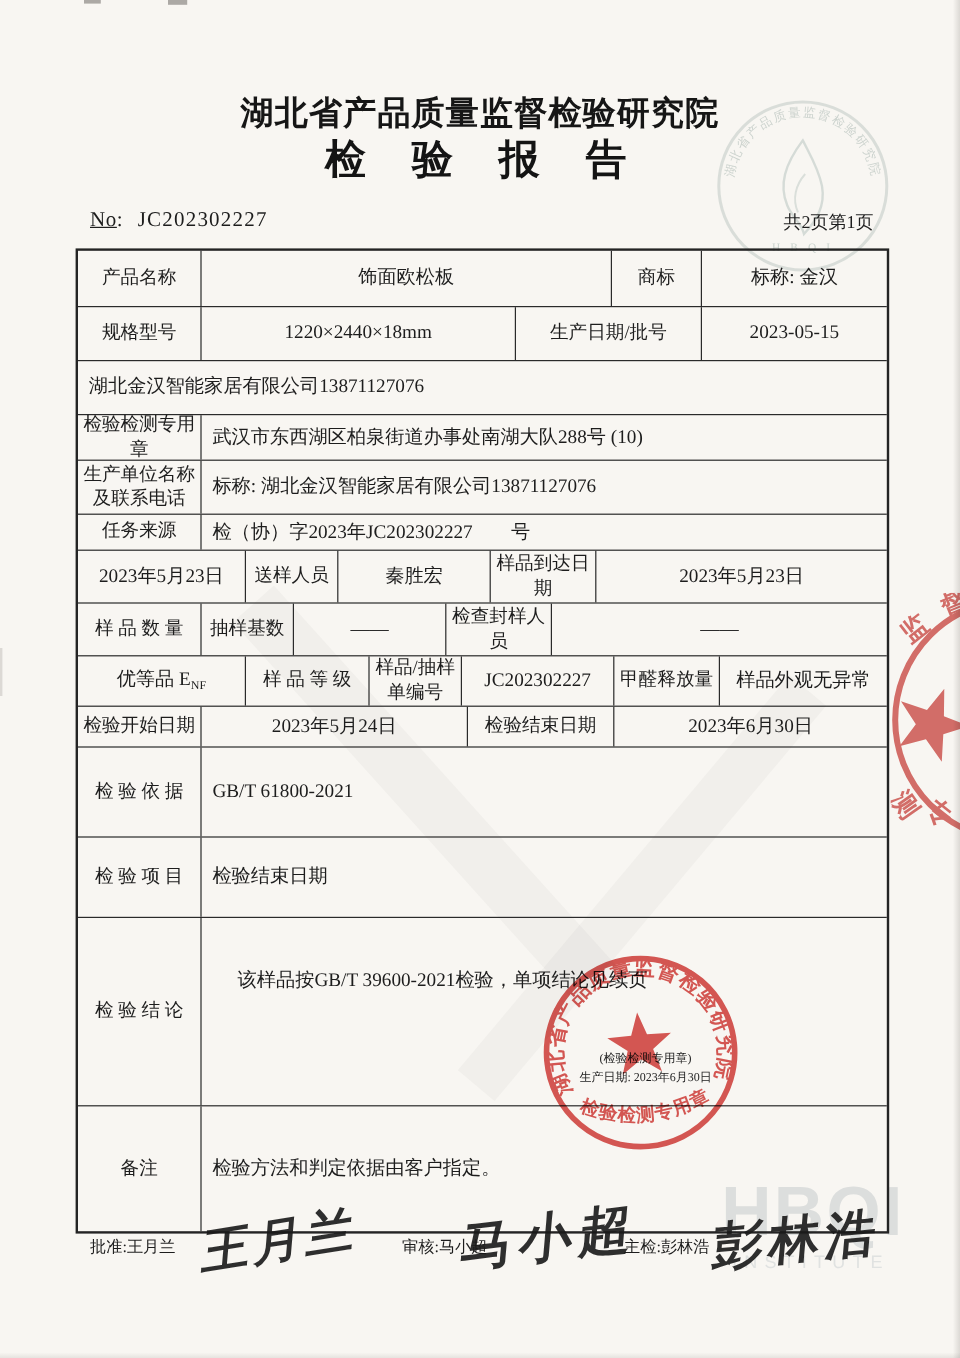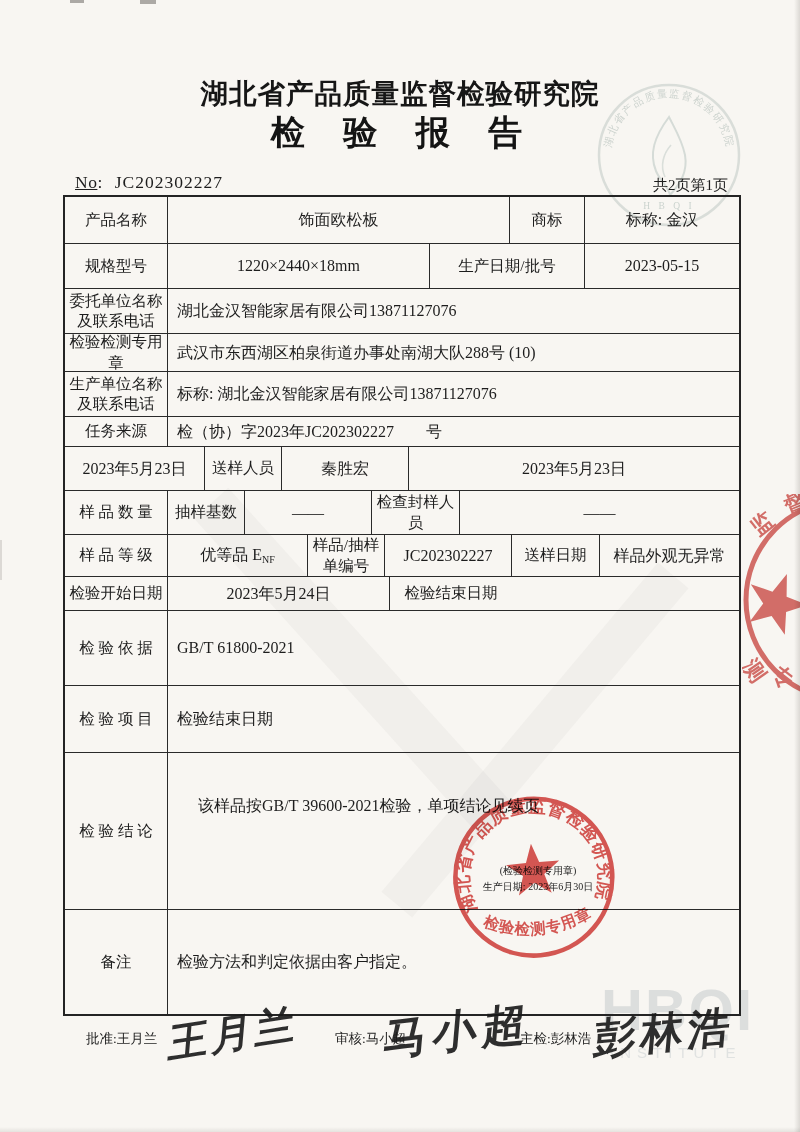--- a/index.html
+++ b/index.html
@@ -13,21 +13,21 @@
     font-family:"Liberation Sans","DejaVu Sans",sans-serif;font-weight:bold;
     font-size:27.5px;letter-spacing:1px;color:#161616;}
   .report-title{position:absolute;top:110px;left:0;width:100%;text-align:center;
     font-family:"Liberation Sans","DejaVu Sans",sans-serif;font-weight:bold;
     font-size:34px;letter-spacing:7px;word-spacing:15px;color:#141414;}
   .no-line{position:absolute;top:172px;left:75px;font-size:17.5px;letter-spacing:.5px;}
   .no-line .u{text-decoration:underline;}
   .no-line .num{margin-left:12px;letter-spacing:1px;}
   .pages{position:absolute;top:176px;left:653px;font-size:15px;}
   
-  .tbl{position:absolute;left:63px;top:195px;width:678px;border:2.5px solid #242424;
+  .tbl{position:absolute;left:63px;top:207px;width:678px;border:2.5px solid #242424;
     box-sizing:border-box;background:transparent;z-index:2;}
   .tr{display:flex;border-bottom:1.5px solid #2a2a2a;box-sizing:border-box;}
   .tr:last-child{border-bottom:none;}
   .td{border-right:1.5px solid #2a2a2a;box-sizing:border-box;display:flex;
     align-items:center;justify-content:center;text-align:center;
     padding:2px 3px;font-size:16px;line-height:1.32;}
   .td:last-child{border-right:none;}
   .td.lbl{font-size:15.5px;}
   .td.left{justify-content:flex-start;text-align:left;padding-left:9px;}
   .td.grow{flex:1 1 auto;}
@@ -114,23 +114,20 @@
         </div>
       <div class="td lbl" style="flex:0 0 155px">
           <span>生产日期/批号</span>
         </div>
       <div class="td grow">
           <span>2023-05-15</span>
         </div>
     </div>
 
     <div class="tr" style="height:45px">
-      <div class="td lbl" style="flex:0 0 103px">
-          <span>委托单位名称及联系电话</span>
-        </div>
       <div class="td grow left">
           <span>湖北金汉智能家居有限公司13871127076</span>
         </div>
     </div>
 
     <div class="tr" style="height:38px">
       <div class="td lbl" style="flex:0 0 103px">
           <span>检验检测专用章</span>
         </div>
       <div class="td grow left">
@@ -159,20 +156,23 @@
     <div class="tr" style="height:44px">
       <div class="td" style="flex:0 0 140px">
           <span>2023年5月23日</span>
         </div>
       <div class="td lbl" style="flex:0 0 77px">
           <span>送样人员</span>
         </div>
       <div class="td" style="flex:0 0 127px">
           <span>秦胜宏</span>
         </div>
+      <div class="td lbl" style="flex:0 0 88px">
+          <span>样品到达日期</span>
+        </div>
       <div class="td grow">
           <span>2023年5月23日</span>
         </div>
     </div>
 
     <div class="tr" style="height:44px">
       <div class="td lbl" style="flex:0 0 103px">
           <span>样 品 数 量</span>
         </div>
       <div class="td lbl" style="flex:0 0 77px">
@@ -183,49 +183,52 @@
         </div>
       <div class="td lbl" style="flex:0 0 88px">
           <span>检查封样人员</span>
         </div>
       <div class="td grow">
           <span>——</span>
         </div>
     </div>
 
     <div class="tr" style="height:42px">
-      <div class="td lbl" style="flex:0 0 103px">
-          <span>样 品 等 级</span>
-        </div>
       <div class="td" style="flex:0 0 140px">
           <span><span>优等品 E</span><sub class="enf">NF</sub></span>
         </div>
+      <div class="td lbl" style="flex:0 0 103px">
+          <span>样 品 等 级</span>
+        </div>
       <div class="td lbl" style="flex:0 0 77px">
           <span>样品/抽样单编号</span>
         </div>
       <div class="td" style="flex:0 0 127px">
           <span>JC202302227</span>
         </div>
       <div class="td lbl" style="flex:0 0 88px">
-          <span>送样日期</span>
+          <span>甲醛释放量</span>
         </div>
       <div class="td grow">
           <span>样品外观无异常</span>
         </div>
     </div>
 
     <div class="tr" style="height:34px">
       <div class="td lbl" style="flex:0 0 103px">
           <span>检验开始日期</span>
         </div>
       <div class="td" style="flex:0 0 222px">
           <span>2023年5月24日</span>
         </div>
       <div class="td lbl" style="flex:0 0 122px">
           <span>检验结束日期</span>
+        </div>
+      <div class="td grow">
+          <span>2023年6月30日</span>
         </div>
     </div>
 
     <div class="tr" style="height:75px">
       <div class="td lbl" style="flex:0 0 103px">
           <span>检 验 依 据</span>
         </div>
       <div class="td grow left">
           <span>GB/T 61800-2021</span>
         </div>
@@ -281,21 +284,21 @@
     <svg viewBox="0 0 170 212" width="170" height="212">
       <circle cx="104" cy="106" r="100" fill="none" stroke="#d0514c" stroke-width="5"></circle>
       <polygon points="44.9,79.9 44.6,102.8 66.0,111.1 44.1,117.9 42.8,140.8 29.6,122.0 7.5,127.9 21.2,109.6 8.8,90.3 30.5,97.7" fill="#d0514c"></polygon>
       <text x="16" y="42" transform="rotate(-38 16 42)" font-size="22" font-weight="bold" fill="#d0514c">监</text>
       <text x="46" y="20" transform="rotate(-22 46 20)" font-size="22" font-weight="bold" fill="#d0514c">督</text>
       <text x="0" y="172" transform="rotate(55 0 172)" font-size="22" font-weight="bold" fill="#d0514c">测</text>
       <text x="27" y="182" transform="rotate(38 27 182)" font-size="22" font-weight="bold" fill="#d0514c">专</text>
     </svg>
   </div>
 
-  <div class="foot-label" style="left:86px;top:1030px;"><span>批准:</span><span>王月兰</span></div>
+  <div class="foot-label" style="left:75px;top:1030px;"><span>批准:</span><span>王月兰</span></div>
   <div class="foot-label" style="left:335px;top:1030px;"><span>审核:</span><span>马小超</span></div>
   <div class="foot-label" style="left:520px;top:1030px;"><span>主检:</span><span>彭林浩</span></div>
 
   <div class="sig sig1">王月兰</div>
   <div class="sig sig2">马小超</div>
   <div class="sig sig3">彭林浩</div>
 
   <div class="art" style="left:70px;top:0;width:14px;height:3px;"></div>
   <div class="art" style="left:140px;top:0;width:16px;height:4px;"></div>
   <div class="art" style="left:0;top:540px;width:2px;height:40px;opacity:.2;"></div>

